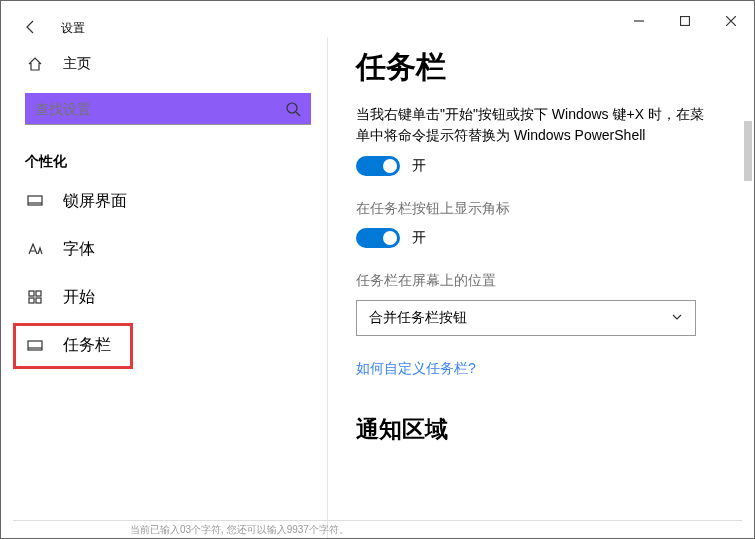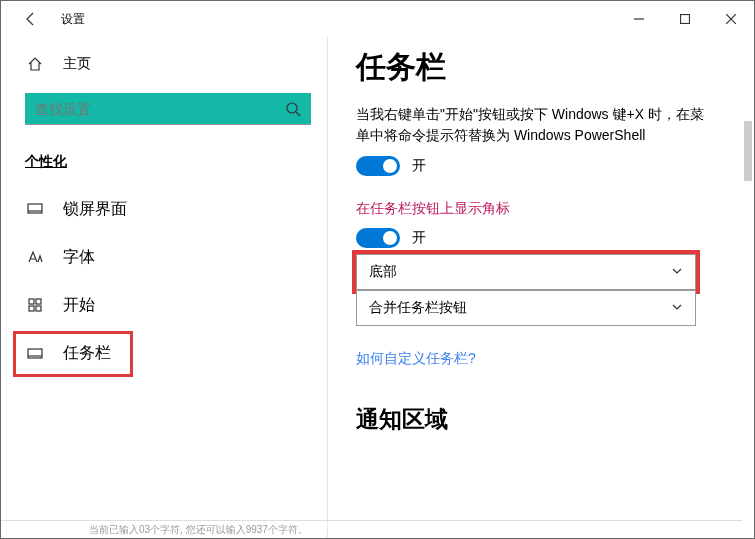--- a/index.html
+++ b/index.html
@@ -1,53 +1,53 @@
 <!DOCTYPE html>
 <html><head>
 <meta charset="utf-8">
 <style>
   * { box-sizing: border-box; margin: 0; padding: 0; font-family: "Microsoft YaHei", "Segoe UI", sans-serif; }
   body { background: #fff; width: 755px; height: 539px; overflow: hidden; border: 1px solid #666; position: relative; }
   .window { display: flex; flex-direction: column; height: 100%; }
-  .titlebar { display: flex; align-items: center; height: 36px; }
+  .titlebar { display: flex; align-items: flex-end; height: 36px; }
   .titlebar .back { width: 20px; height: 20px; margin-left: 20px; display:flex;align-items:center;justify-content:center;}
   .titlebar .title { font-size: 12px; margin-left: 20px; }
   .titlebar .spacer { flex: 1; }
   .winbtn { width: 46px; height: 32px; display:flex;align-items:center;justify-content:center; font-size: 12px; }
   .winbtn svg { width: 10px; height: 10px; }
   .content { display:flex; flex:1; min-height:0;}
   .sidebar { width: 326px; padding: 10px 0 0 0; display:flex;flex-direction:column;}
   .home-row { display:flex; align-items:center; padding: 8px 0 8px 24px; font-size: 14px; }
   .home-row .icon { width:20px;display:flex;justify-content:center;}
   .home-row .lbl { margin-left: 18px;}
   .search-wrap { margin: 12px 16px 0 24px; }
-  .search { width: 100%; height: 32px; border: none; border-bottom: 1px solid #999; background:#14b8a6; padding: 0 32px 0 10px; font-size:14px; outline:none;}
+  .search { width: 100%; height: 32px; border: none; border-bottom: 1px solid #999; background:#8b5cf6; padding: 0 32px 0 10px; font-size:14px; outline:none;}
   .search-wrap { position:relative;}
   .search-icon { position:absolute; right:10px; top:8px; }
-  .section-title { font-size: 14px; font-weight: bold; margin: 28px 0 14px 24px; text-decoration: underline; }
+  .section-title { font-size: 14px; font-weight: bold; margin: 28px 0 6px 24px; }
   .nav-item { display:flex; align-items:center; height: 48px; padding-left: 24px; font-size: 16px; cursor:pointer;}
   .nav-item .icon { width:20px; display:flex;justify-content:center;}
   .nav-item .lbl { margin-left: 18px;}
   .nav-item.highlighted { position: relative; }
   .nav-item.highlighted::after { content:''; position:absolute; left:12px; top:2px; width:114px; height:40px; border:3px solid #e03a3a; pointer-events:none; }
   .divider-v { width:1px; background:#e5e5e5; }
   .main { flex:1; padding: 10px 40px 0 28px; overflow:hidden;}
   .page-title { font-size: 30px; font-weight: 600; margin-bottom: 16px;}
   .opt-label { font-size: 14px; color:#000; margin-bottom: 10px; line-height:1.5; }
-  .opt-label2 { font-size: 14px; color:#be185d; margin-top: 24px; margin-bottom: 10px; }
+  .opt-label2 { font-size: 14px; color:#737373; margin-top: 24px; margin-bottom: 10px; }
   .toggle-row { display:flex; align-items:center; margin-bottom: 6px;}
   .toggle { width: 44px; height: 20px; border-radius: 10px; background:#0078d7; position:relative;}
   .toggle::after { content:''; position:absolute; right:3px; top:3px; width:14px; height:14px; border-radius:50%; background:#fff;}
   .toggle-text { margin-left: 12px; font-size: 14px;}
   .dropdown { width: 340px; height: 36px; border:1px solid #999; background:#fff; display:flex;align-items:center; padding:0 12px; font-size:14px; position:relative; cursor:pointer;}
   .dropdown.highlighted-outline { outline: 4px solid #e03a3a; outline-offset: 0;}
   .dropdown .chev { margin-left:auto; }
   .link { color:#3b82f6; font-size:14px; margin-top: 24px; display:inline-block; cursor:pointer;}
   .section-header { font-size: 23px; font-weight:700; margin-top: 36px;}
-  .bottom-scroll { position:absolute; left:0; right:12px; bottom:0; height:18px; border-top:1px solid #ddd; display:flex;align-items:center; font-size:10px; color:#999; padding-left:88px;}
+  .bottom-scroll { position:absolute; left:12px; right:12px; bottom:0; height:18px; border-top:1px solid #ddd; display:flex;align-items:center; font-size:10px; color:#999; padding-left:117px;}
   .scroll-thumb { position:absolute; right:2px; top: 120px; width:8px; height:60px; background:#ccc; border-radius:0;}
   svg { stroke: #333; fill:none; stroke-width:1.2;}
 </style>
 </head>
 <body>
 
 <div class="window">
   <div class="titlebar">
     <div class="back">
       <svg viewBox="0 0 16 16" width="16" height="16">
@@ -143,28 +143,21 @@
         <div class="toggle"></div>
         <div class="toggle-text">开</div>
       </div>
 
       <div class="opt-label2">在任务栏按钮上显示角标</div>
       <div class="toggle-row">
         <div class="toggle"></div>
         <div class="toggle-text">开</div>
       </div>
 
-      <div class="dropdown highlighted-outline">
-        <span>底部</span>
-        <span class="chev">
-          <svg viewBox="0 0 12 12" width="12" height="12">
-              <path d="M2 4 L6 8 L10 4"></path>
-            </svg>
-        </span>
-      </div>
+      <div class="opt-label2">任务栏在屏幕上的位置</div>
 
       <div class="dropdown">
         <span>合并任务栏按钮</span>
         <span class="chev">
           <svg viewBox="0 0 12 12" width="12" height="12">
               <path d="M2 4 L6 8 L10 4"></path>
             </svg>
         </span>
       </div>
 

